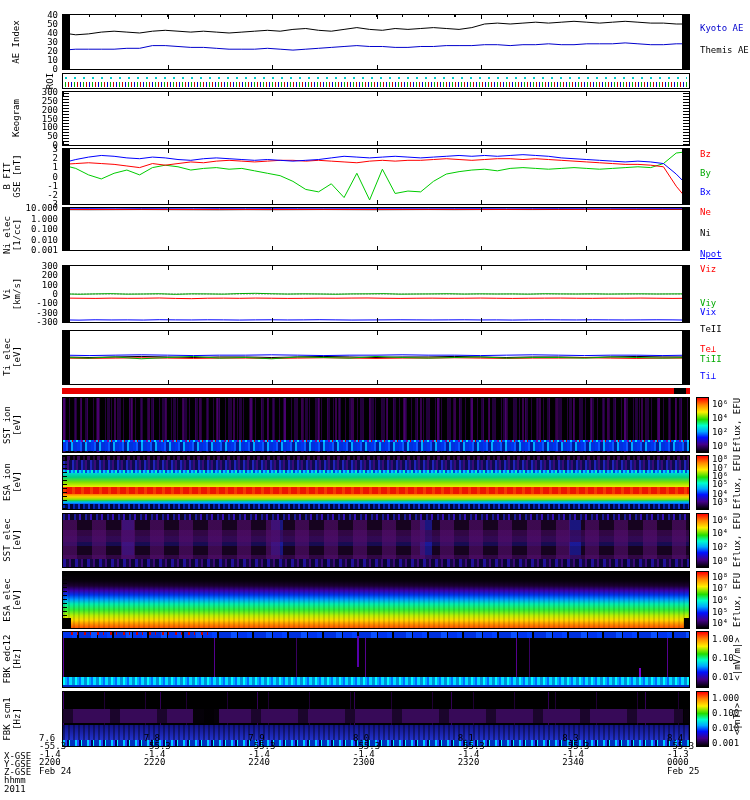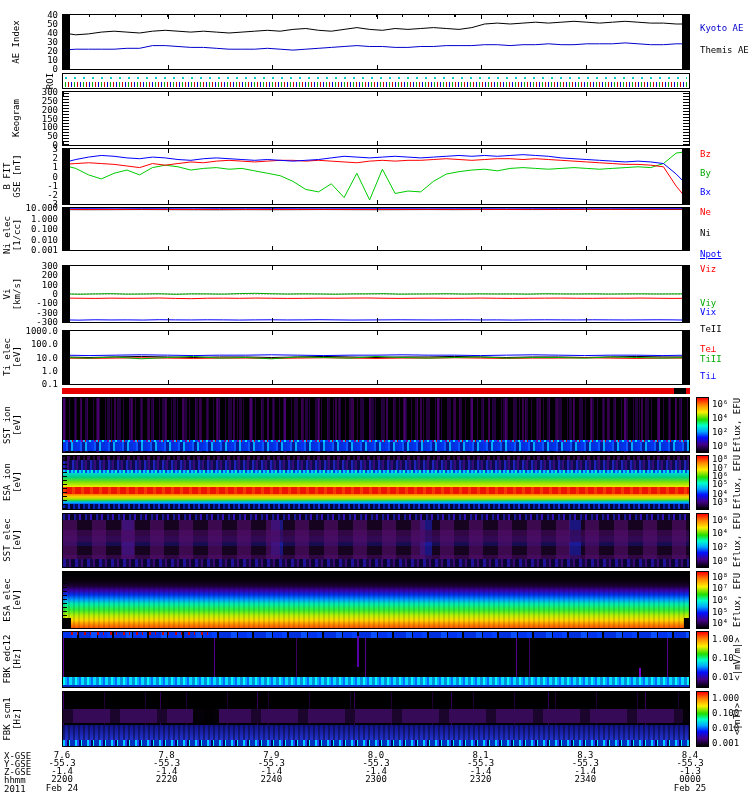--- a/index.html
+++ b/index.html
@@ -28,21 +28,21 @@
   
   .rlab{position:absolute;left:700px;white-space:nowrap}
   
   .cbar{position:absolute;left:696px;width:13px;border:1px solid #000;box-sizing:border-box;
         background:linear-gradient(180deg,#f00 0%,#ff8800 13%,#ffee00 26%,#22dd00 40%,#00ffcc 51%,#00aaff 62%,#0011ff 73%,#440088 86%,#000 100%)}
   .cticks{position:absolute;left:712px;width:30px}
   .cticks span{position:absolute;left:0;transform:translateY(-50%);white-space:nowrap}
   .cunit{position:absolute;left:737px;transform:translate(-50%,-50%) rotate(-90deg);white-space:nowrap}
   
   .rowlab{position:absolute;left:4px;white-space:nowrap}
-  .xcol{position:absolute;top:751px;width:46px;transform:translateX(-50%);text-align:center}
+  .xcol{position:absolute;top:734px;width:46px;transform:translateX(-50%);}
   .xcol span{display:block;height:8px;line-height:8px}
   .xcol .date{margin-top:1px}
   
   #roi .r1{position:absolute;left:2px;right:2px;top:3px;height:2px;
     background:repeating-linear-gradient(90deg,#00cccc 0 2px,transparent 2px 9px)}
   #roi .r2{position:absolute;left:2px;right:2px;top:8px;height:5px;
     background:repeating-linear-gradient(90deg,#00aa00 0 1px,transparent 1px 3px,#cc0000 3px 4px,transparent 4px 6px,#0000cc 6px 7px,transparent 7px 9px)}
   
   #keo .cl,#keo .cr{width:6px;background:repeating-linear-gradient(0deg,#000 0 1px,transparent 1px 3px)}
   
@@ -232,27 +232,20 @@
         <polyline points="0.00,57.27 2.56,57.58 5.13,57.88 7.69,57.42 10.26,57.73 12.82,57.58 15.38,57.12 17.95,57.88 20.51,58.33 23.08,57.58 25.64,57.42 28.21,57.73 30.77,57.27 33.33,57.58 35.90,57.88 38.46,57.73 41.03,57.42 43.59,57.58 46.15,57.27 48.72,57.12 51.28,57.58 53.85,57.88 56.41,57.58 58.97,57.42 61.54,57.73 64.10,57.58 66.67,57.27 69.23,57.58 71.79,57.88 74.36,57.58 76.92,57.42 79.49,57.27 82.05,57.58 84.62,57.73 87.18,57.42 89.74,57.58 92.31,57.27 94.87,57.58 97.44,57.88 100.00,57.58" fill="none" stroke="#ff0000" stroke-width="1" vector-effect="non-scaling-stroke"></polyline>
         <polyline points="0.00,49.70 2.56,50.45 5.13,49.85 7.69,49.39 10.26,50.30 12.82,50.00 15.38,49.55 17.95,50.61 20.51,49.70 23.08,49.85 25.64,50.30 28.21,49.24 30.77,48.79 33.33,49.55 35.90,50.15 38.46,49.70 41.03,50.00 43.59,50.45 46.15,49.85 48.72,49.70 51.28,49.39 53.85,50.30 56.41,50.00 58.97,49.85 61.54,49.55 64.10,50.15 66.67,49.70 69.23,50.00 71.79,49.85 74.36,50.30 76.92,49.55 79.49,49.85 82.05,50.00 84.62,49.70 87.18,50.15 89.74,49.85 92.31,49.70 94.87,50.00 97.44,49.85 100.00,49.70" fill="none" stroke="#00aa00" stroke-width="1" vector-effect="non-scaling-stroke"></polyline>
       </svg>
     <div class="gl"></div>
     <div class="gr"></div>
     <div class="xt top"></div>
     <div class="xt bot"></div>
   </div>
 
   <div class="panel" id="ti" style="top:330px;height:55px">
-    <div class="yticks">
-        <span style="top: 0%;">1000.0</span>
-        <span style="top: 25%;">100.0</span>
-        <span style="top: 50%;">10.0</span>
-        <span style="top: 75%;">1.0</span>
-        <span style="top: 100%;">0.1</span>
-      </div>
     <svg class="chart" viewBox="0 0 100 100" preserveAspectRatio="none">
         <polyline points="0.00,48.97 4.17,50.00 8.33,48.97 12.50,48.02 16.67,48.97 20.83,50.00 25.00,48.97 29.17,48.97 33.33,50.00 37.50,48.97 41.67,48.02 45.83,48.97 50.00,50.00 54.17,48.97 58.33,48.97 62.50,48.02 66.67,48.97 70.83,50.00 75.00,48.97 79.17,48.97 83.33,50.00 87.50,48.97 91.67,48.02 95.83,48.97 100.00,48.97" fill="none" stroke="#000000" stroke-width="1" vector-effect="non-scaling-stroke"></polyline>
         <polyline points="0.00,51.14 4.17,51.76 8.33,51.14 12.50,50.56 16.67,51.14 20.83,51.76 25.00,51.14 29.17,51.14 33.33,51.76 37.50,51.14 41.67,50.56 45.83,51.14 50.00,51.76 54.17,51.14 58.33,51.14 62.50,50.56 66.67,51.14 70.83,51.76 75.00,51.14 79.17,51.14 83.33,50.56 87.50,51.14 91.67,51.76 95.83,51.14 100.00,51.14" fill="none" stroke="#ff0000" stroke-width="1" vector-effect="non-scaling-stroke"></polyline>
         <polyline points="0.00,50.00 4.17,51.14 8.33,48.97 12.50,52.42 16.67,50.00 20.83,48.02 25.00,51.14 29.17,50.00 33.33,52.42 37.50,48.97 41.67,50.00 45.83,51.14 50.00,48.02 54.17,50.00 58.33,51.14 62.50,50.00 66.67,48.97 70.83,51.14 75.00,50.00 79.17,50.00 83.33,51.14 87.50,48.97 91.67,50.00 95.83,51.14 100.00,50.00" fill="none" stroke="#00aa00" stroke-width="1" vector-effect="non-scaling-stroke"></polyline>
         <polyline points="0.00,45.60 4.17,46.35 8.33,45.60 12.50,44.90 16.67,45.60 20.83,46.35 25.00,45.60 29.17,45.60 33.33,44.90 37.50,45.60 41.67,46.35 45.83,45.60 50.00,45.60 54.17,44.90 58.33,45.60 62.50,45.60 66.67,46.35 70.83,45.60 75.00,44.90 79.17,45.60 83.33,46.35 87.50,45.60 91.67,45.60 95.83,46.35 100.00,45.60" fill="none" stroke="#0000ff" stroke-width="1" vector-effect="non-scaling-stroke"></polyline>
       </svg>
     <div class="gl"></div>
     <div class="gr"></div>
     <div class="xt top"></div>
     <div class="xt bot"></div>

